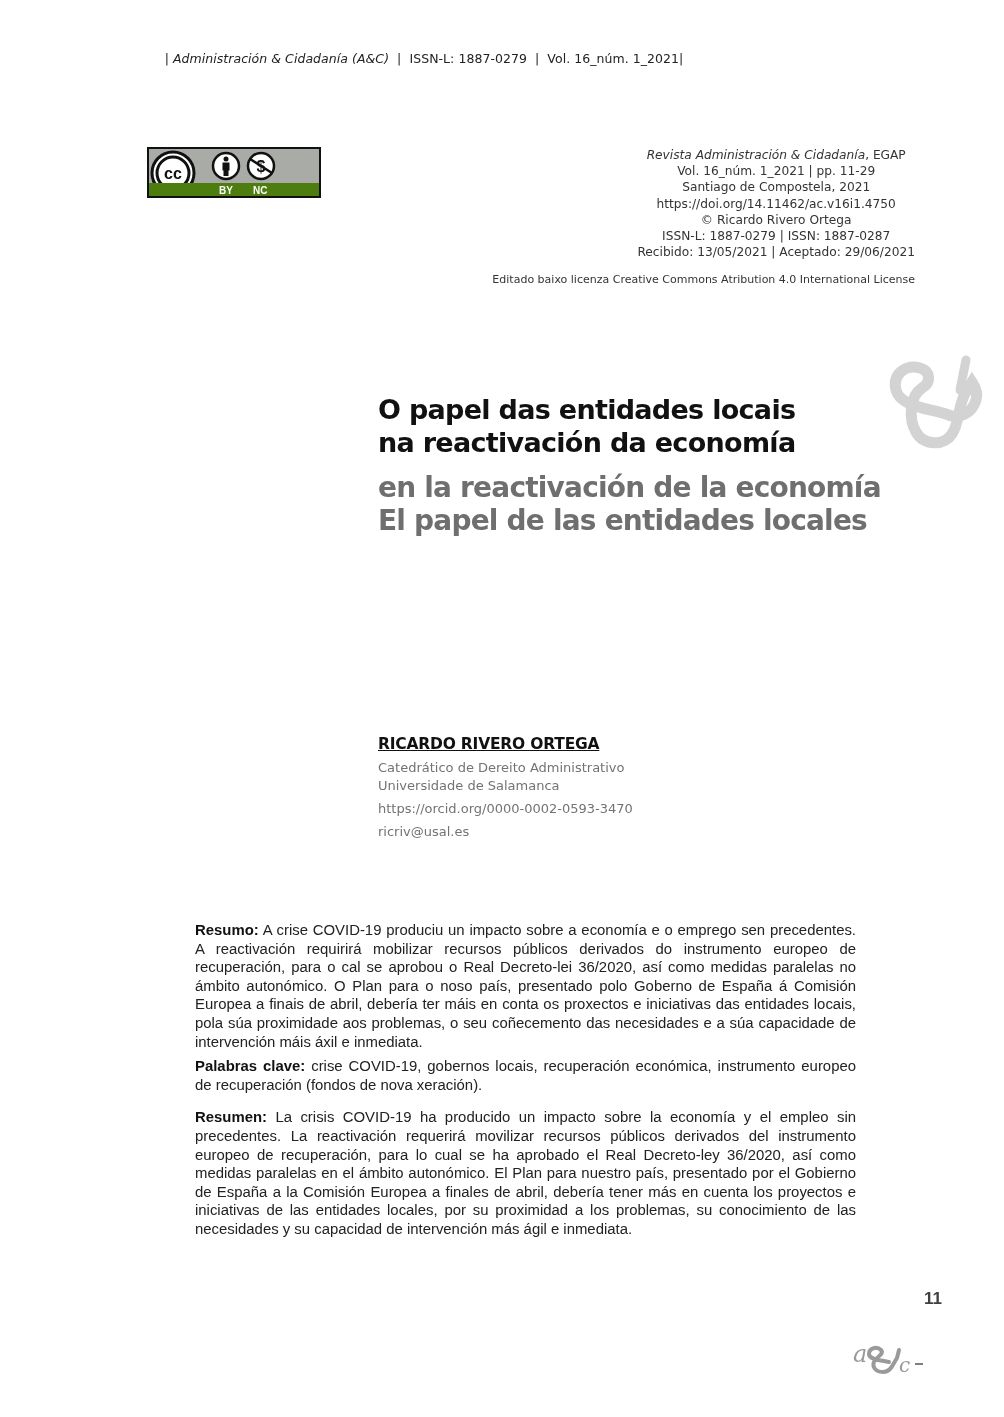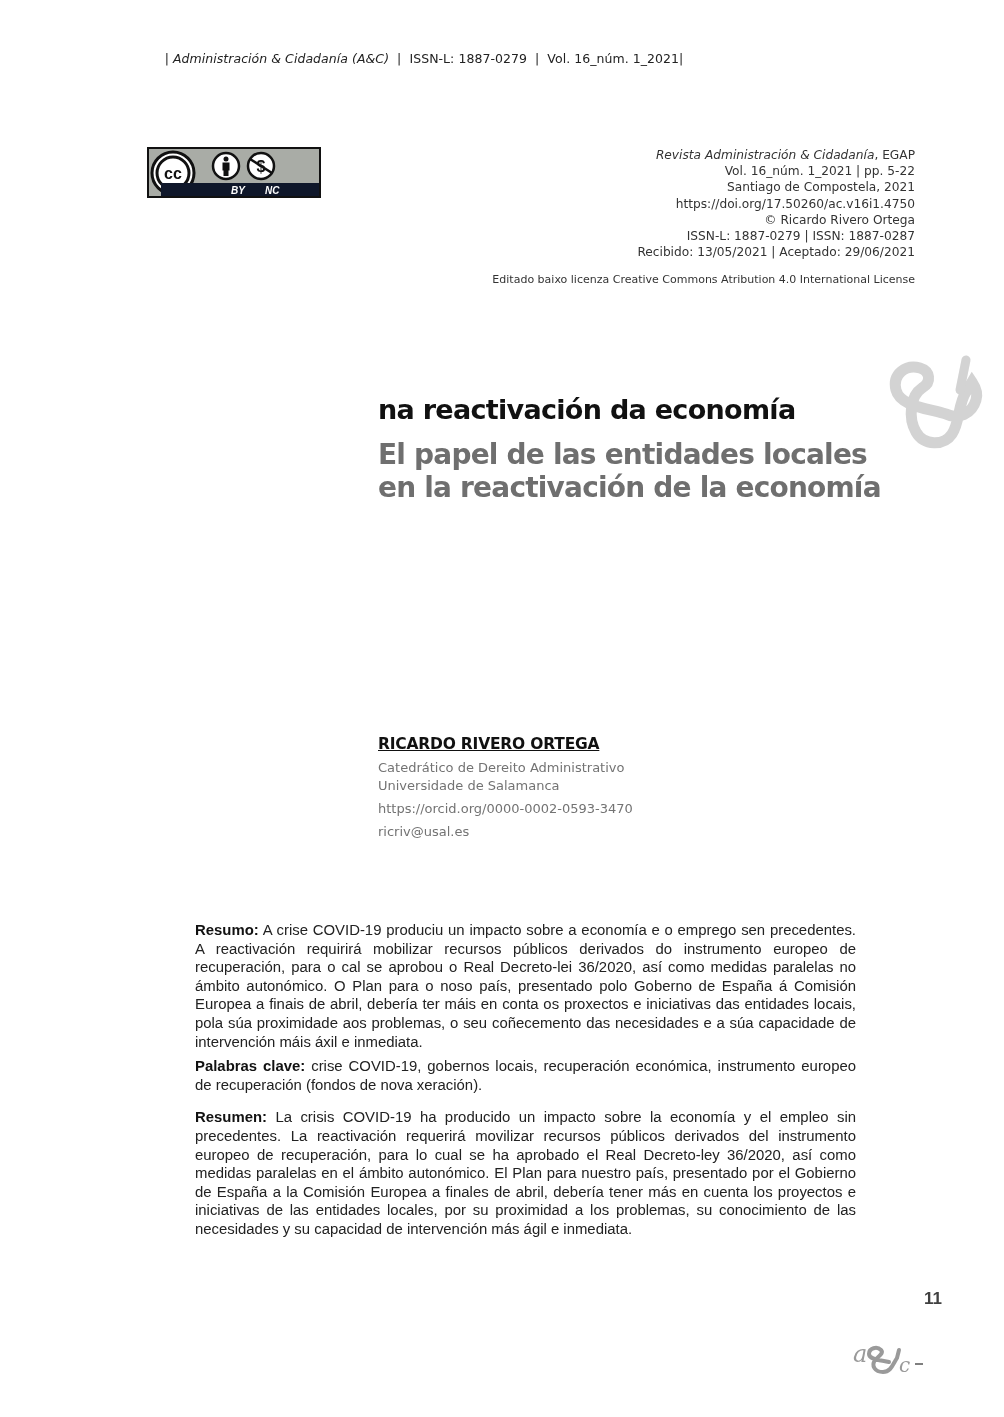--- a/index.html
+++ b/index.html
@@ -3,24 +3,24 @@
 <meta charset="utf-8">
 <style>
   html, body { margin: 0; padding: 0; background: #ffffff; }
   body { width: 1004px; height: 1417px; position: relative; overflow: hidden;
          font-family: "DejaVu Sans", "Liberation Sans", sans-serif; color: #1a1a1a; }
   .running-header { position: absolute; top: 51px; left: 0; width: 848px; text-align: center;
          font-size: 12.5px; color: #222; letter-spacing: 0.05px; }
   .running-header .journal { font-style: italic; }
   .cc-badge { position: absolute; left: 147px; top: 147px; width: 174px; height: 51px;
          background: #a9aca6; border: 2px solid #111; box-sizing: border-box; }
-  .cc-badge .bar { position: absolute; left: 12px; right: 0; bottom: 0; height: 13px; background: #0f172a; font-style: italic; }
+  .cc-badge .bar { position: absolute; left: 0; right: 0; bottom: 0; height: 13px; background: #4d7c0f; }
   .cc-badge .bar span { position: absolute; bottom: 0px; color: #fff; font-family: "Liberation Sans", sans-serif;
          font-weight: bold; font-size: 10px; }
-  .meta { position: absolute; right: 89px; top: 147px; text-align: right; font-size: 12.2px;
+  .meta { position: absolute; right: 89px; top: 147px; text-align: center; font-size: 12.2px;
          line-height: 16.2px; color: #333; }
   .meta .italic { font-style: italic; }
   .license { position: absolute; right: 89px; top: 273px; font-size: 11px; color: #333; margin-left: 11px; }
   .ampersand { position: absolute; left: 886px; top: 352px; width: 108px; height: 100px; }
   .titles { position: absolute; left: 378px; top: 393px; }
   .title-gl { font-family: "DejaVu Sans", sans-serif; font-weight: bold; font-size: 27px; line-height: 33px;
          color: #111; letter-spacing: -0.7px; margin: 0; }
   .title-es, .title-en { font-family: "DejaVu Sans", sans-serif; font-size: 28px; line-height: 33px;
          color: #6f6f6f; letter-spacing: -0.8px; margin: 0; font-weight: 600; }
   .title-es { margin-top: 12px; }
@@ -65,41 +65,42 @@
     </g>
   </svg>
   <div class="bar">
     <span style="left:70px">BY</span>
     <span style="left:104px">NC</span>
   </div>
 </div>
 
 <div class="meta">
   <div><span class="italic">Revista Administración &amp; Cidadanía</span><span>, EGAP</span></div>
-  <div>Vol. 16_núm. 1_2021 | pp. 5-22</div>
+  <div>Vol. 16_núm. 1_2021 | pp. 11-29</div>
   <div>Santiago de Compostela, 2021</div>
-  <div>https://doi.org/17.50260/ac.v16i1.4750</div>
+  <div>https://doi.org/14.11462/ac.v16i1.4750</div>
   <div>© Ricardo Rivero Ortega</div>
   <div>ISSN-L: 1887-0279 | ISSN: 1887-0287</div>
   <div>Recibido: 13/05/2021 | Aceptado: 29/06/2021</div>
 </div>
 <div class="license">Editado baixo licenza Creative Commons Atribution 4.0 International License</div>
 
 <svg class="ampersand" viewBox="0 0 108 100">
   <path d="M60 62 C40 56 14 54 10 38 C6 22 20 12 34 16 C44 19 46 30 36 36 C24 44 22 66 30 80 C38 94 58 94 66 82 C74 70 72 52 80 40 L86 30 C90 36 92 42 90 48 C86 62 72 68 60 62 Z" fill="none" stroke="#d3d3d3" stroke-width="11" stroke-linecap="round"></path>
   <path d="M80 8 L74 38" stroke="#d3d3d3" stroke-width="9" stroke-linecap="round"></path>
 </svg>
 
 <div class="titles">
   <h1 class="title-gl">
+    <div>O papel das entidades locais</div>
     <div>na reactivación da economía</div>
   </h1>
   <h2 class="title-es">
+    <div>en la reactivación de la economía</div>
     <div>El papel de las entidades locales</div>
-    <div>en la reactivación de la economía</div>
   </h2>
 </div>
 
 <div class="author-block">
   <div class="author-name">RICARDO RIVERO ORTEGA</div>
   <div class="author-line">Catedrático de Dereito Administrativo</div>
   <div class="author-line">Universidade de Salamanca</div>
   <div class="author-gap"></div>
   <div class="author-line">https://orcid.org/0000-0002-0593-3470</div>
   <div class="author-gap"></div>

